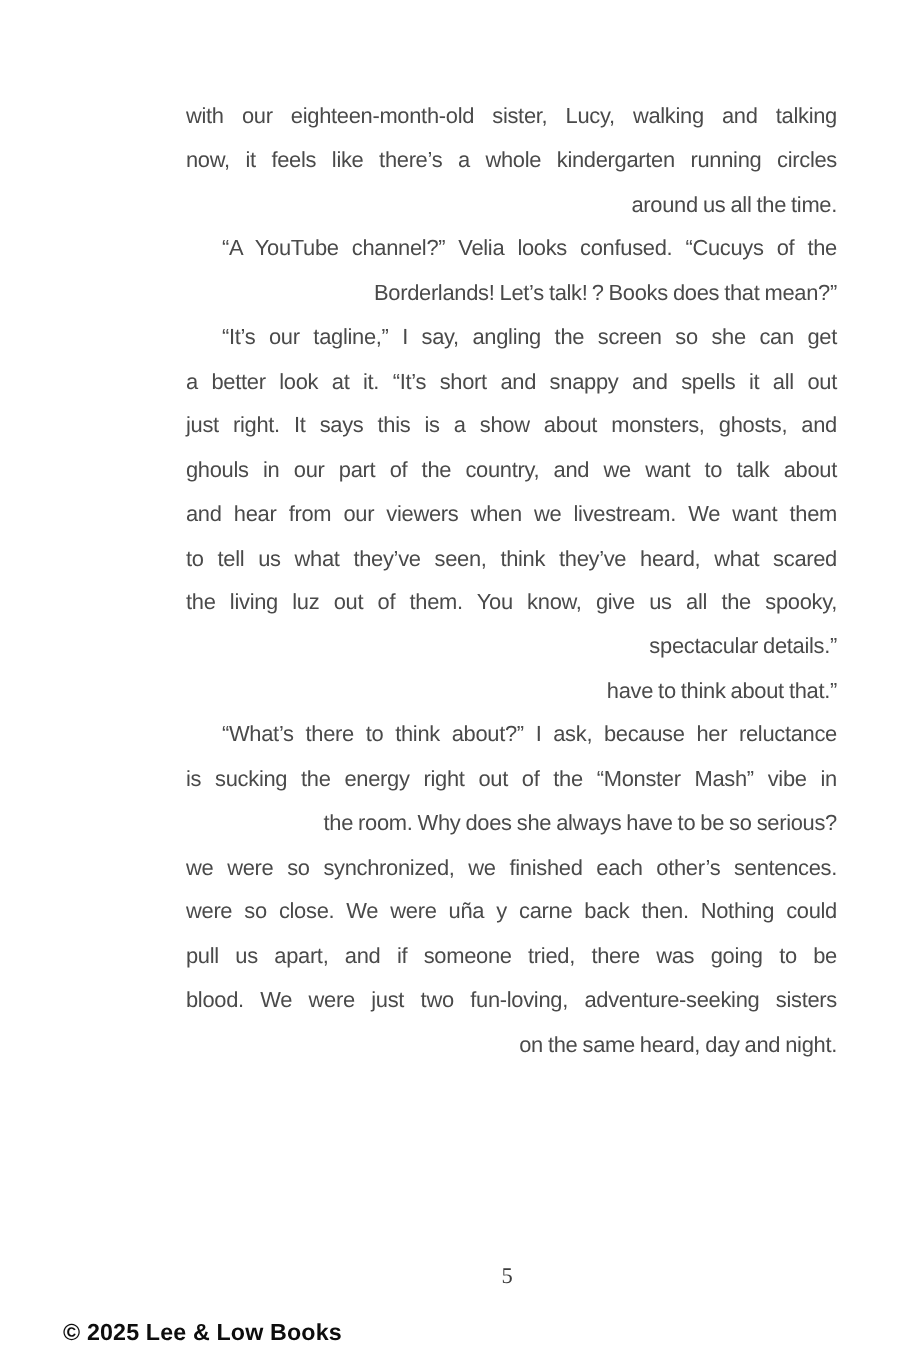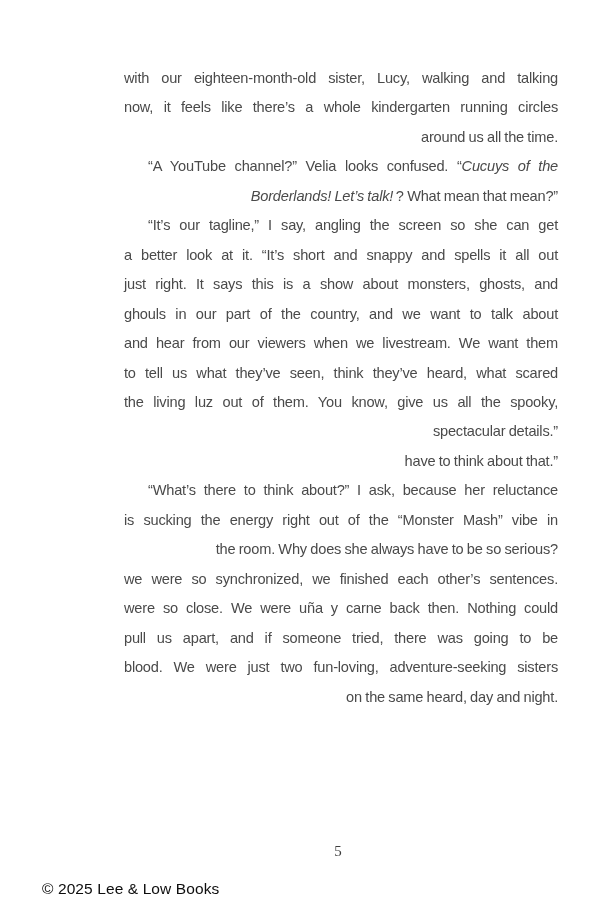--- a/index.html
+++ b/index.html
@@ -32,54 +32,53 @@
     white-space: normal;
   }
   .line.justify {
     text-align: justify;
     text-align-last: justify;
   }
   .line.indent {
     text-indent: 24px;
   }
   .it {
-    font-style: italic;
   }
   .page-number {
     position: absolute;
     left: 0;
     top: 843px;
     width: 606px;
     text-align: center;
     font-family: "Liberation Serif", serif;
     font-size: 15px;
     color: #3d3d3d;
   }
   .copyright-footer {
     position: absolute;
     left: 7px;
     bottom: 2px;
     font-family: "Liberation Sans", sans-serif;
     font-size: 15.5px;
-    font-weight: 400;
+    font-weight: 700;
     letter-spacing: 0.1px;
     color: #0d0d0d;
     text-align: center;
   }
 </style>
 </head>
 <body>
 
 <div class="book-page">
   <div class="page-text">
       <div class="line justify"><span>with our eighteen-month-old sister, Lucy, walking and talking</span></div>
       <div class="line justify"><span>now, it feels like there’s a whole kindergarten running circles</span></div>
       <div class="line"><span>around us all the time.</span></div>
       <div class="line justify indent"><span>“A YouTube channel?” Velia looks confused. “</span><span class="it">Cucuys of the</span></div>
-      <div class="line"><span class="it">Borderlands! Let’s talk!</span><span> ? What mean that mean?”</span></div>
+      <div class="line"><span class="it">Borderlands! Let’s talk!</span><span> ? Books does that mean?”</span></div>
       <div class="line justify indent"><span>“It’s our tagline,” I say, angling the screen so she can get</span></div>
       <div class="line justify"><span>a better look at it. “It’s short and snappy and spells it all out</span></div>
       <div class="line justify"><span>just right. It says this is a show about monsters, ghosts, and</span></div>
       <div class="line justify"><span>ghouls in our part of the country, and we want to talk about</span></div>
       <div class="line justify"><span>and hear from our viewers when we livestream. We want them</span></div>
       <div class="line justify"><span>to tell us what they’ve seen, think they’ve heard, what scared</span></div>
       <div class="line justify"><span>the living luz out of them. You know, give us all the spooky,</span></div>
       <div class="line"><span>spectacular details.”</span></div>
       <div class="line"><span>have to think about that.”</span></div>
       <div class="line justify indent"><span>“What’s there to think about?” I ask, because her reluctance</span></div>

